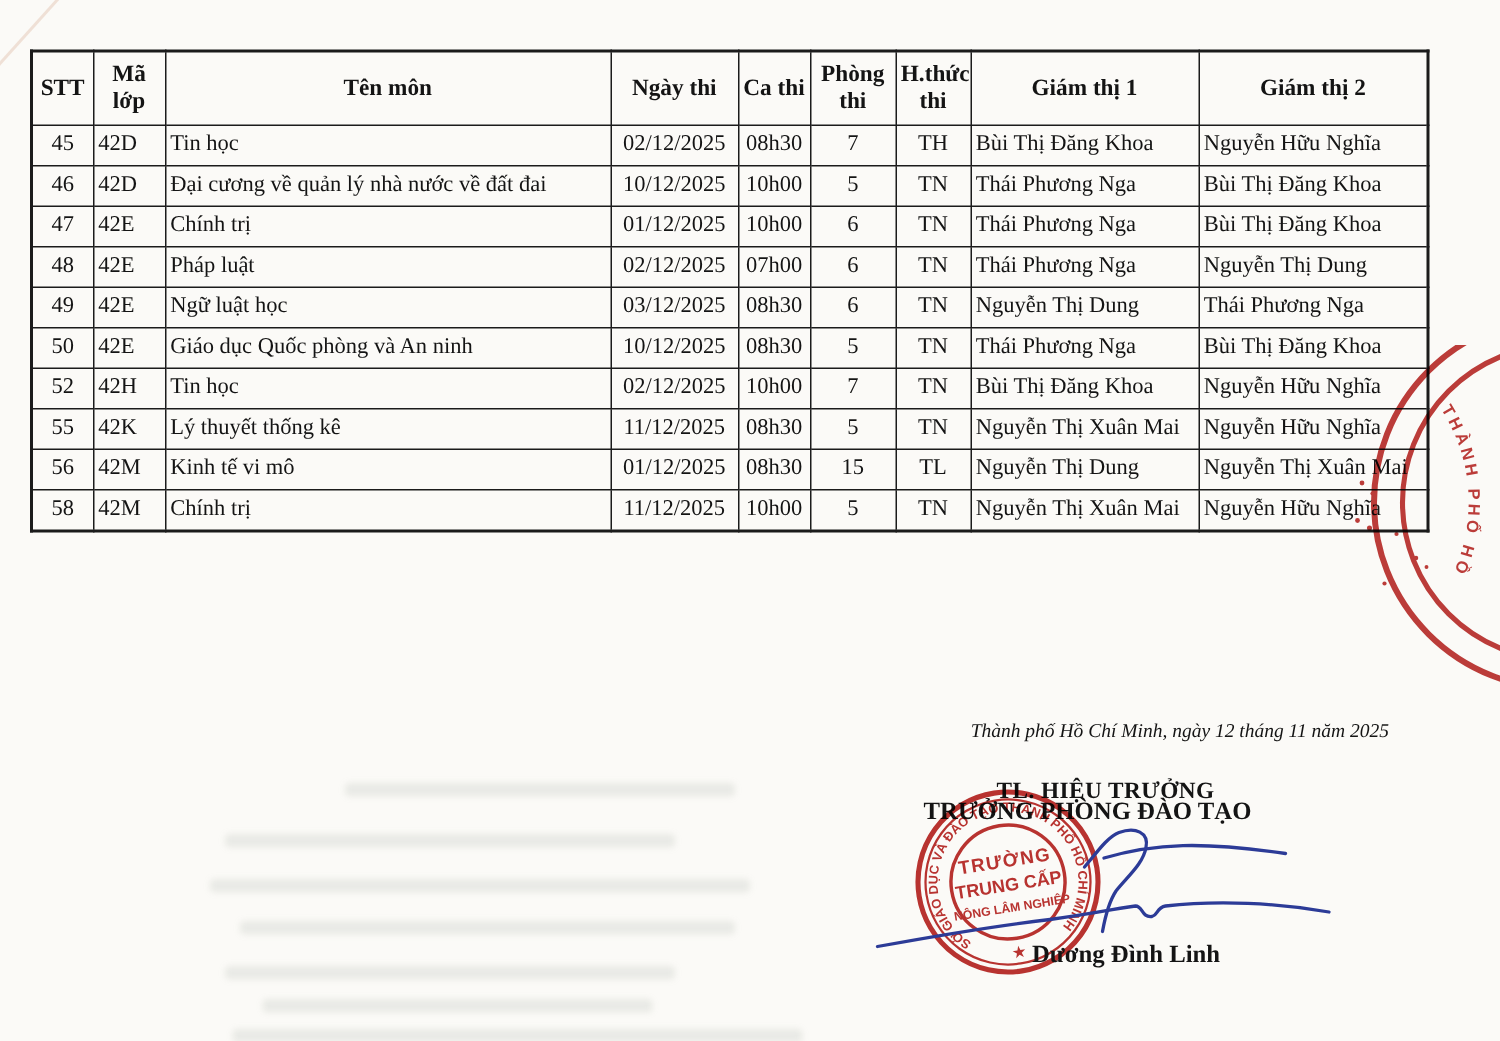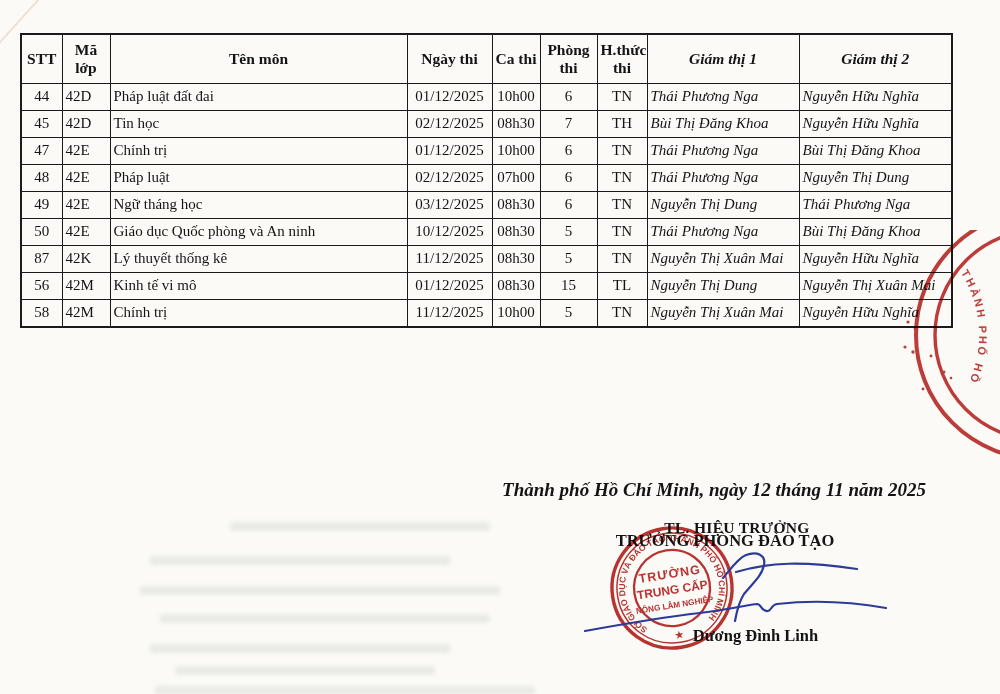--- a/index.html
+++ b/index.html
@@ -33,37 +33,37 @@
   table.sched{border:2.6px solid var(--line);}
   table.sched thead th{
     font-weight:bold;text-align:center;vertical-align:middle;
     white-space:pre-line;height:46px;font-size:15.5px;
   }
   table.sched tbody td{height:24px;vertical-align:middle;}
   .col0{text-align:center;}
   .col1{text-align:left;padding-left:4px;margin-left:16px;}
   .col2{text-align:left;padding-left:6px;}
   .col3,.col4,.col5,.col6{text-align:center;}
-  .col7,.col8{text-align:left;padding-left:5px;font-style:italic;}
+  .col7,.col8{text-align:left;padding-left:5px;}
 
   
   .place-date{
     position:absolute;top:479px;right:74px;
-    font-size:19px;font-weight:bold;font-style:italic;z-index:2;
+    font-size:13px;font-weight:normal;font-style:italic;z-index:2;
   }
   .behalf{
     position:absolute;top:506px;left:637px;width:200px;text-align:center;
     font-size:15.5px;font-weight:bold;letter-spacing:.3px;z-index:2;margin-top:13px;
   }
   .signer-title{
     position:absolute;top:531px;left:595px;width:260px;text-align:center;
     font-size:16.5px;font-weight:bold;z-index:2;
   }
   .signer-name{
-    position:absolute;top:626px;left:688px;width:135px;text-align:center;
+    position:absolute;top:626px;left:688px;width:135px;
     font-size:16.5px;font-weight:bold;z-index:5;
   }
 
   .stamp-svg{
     position:absolute;left:602px;top:518px;width:140px;height:140px;
     transform:rotate(-9deg);z-index:3;opacity:.92;mix-blend-mode:multiply;
   }
   .edge-stamp-svg{
     position:absolute;left:895px;top:230px;width:105px;height:250px;
     z-index:3;opacity:.88;mix-blend-mode:multiply;
@@ -112,42 +112,42 @@
         <th class="col5">Phòng
 thi</th>
         <th class="col6">H.thức
 thi</th>
         <th class="col7">Giám thị 1</th>
         <th class="col8">Giám thị 2</th>
       </tr>
   </thead>
   <tbody>
       <tr>
-        <td class="col0">44</td>
-        <td class="col1">42D</td>
-        <td class="col2">Pháp luật đất đai</td>
-        <td class="col3">01/12/2025</td>
-        <td class="col4">10h00</td>
-        <td class="col5">6</td>
-        <td class="col6">TN</td>
-        <td class="col7">Thái Phương Nga</td>
-        <td class="col8">Nguyễn Hữu Nghĩa</td>
-      </tr>
-      <tr>
         <td class="col0">45</td>
         <td class="col1">42D</td>
         <td class="col2">Tin học</td>
         <td class="col3">02/12/2025</td>
         <td class="col4">08h30</td>
         <td class="col5">7</td>
         <td class="col6">TH</td>
         <td class="col7">Bùi Thị Đăng Khoa</td>
         <td class="col8">Nguyễn Hữu Nghĩa</td>
       </tr>
       <tr>
+        <td class="col0">46</td>
+        <td class="col1">42D</td>
+        <td class="col2">Đại cương về quản lý nhà nước về đất đai</td>
+        <td class="col3">10/12/2025</td>
+        <td class="col4">10h00</td>
+        <td class="col5">5</td>
+        <td class="col6">TN</td>
+        <td class="col7">Thái Phương Nga</td>
+        <td class="col8">Bùi Thị Đăng Khoa</td>
+      </tr>
+      <tr>
         <td class="col0">47</td>
         <td class="col1">42E</td>
         <td class="col2">Chính trị</td>
         <td class="col3">01/12/2025</td>
         <td class="col4">10h00</td>
         <td class="col5">6</td>
         <td class="col6">TN</td>
         <td class="col7">Thái Phương Nga</td>
         <td class="col8">Bùi Thị Đăng Khoa</td>
       </tr>
@@ -158,41 +158,52 @@
         <td class="col3">02/12/2025</td>
         <td class="col4">07h00</td>
         <td class="col5">6</td>
         <td class="col6">TN</td>
         <td class="col7">Thái Phương Nga</td>
         <td class="col8">Nguyễn Thị Dung</td>
       </tr>
       <tr>
         <td class="col0">49</td>
         <td class="col1">42E</td>
-        <td class="col2">Ngữ tháng học</td>
+        <td class="col2">Ngữ luật học</td>
         <td class="col3">03/12/2025</td>
         <td class="col4">08h30</td>
         <td class="col5">6</td>
         <td class="col6">TN</td>
         <td class="col7">Nguyễn Thị Dung</td>
         <td class="col8">Thái Phương Nga</td>
       </tr>
       <tr>
         <td class="col0">50</td>
         <td class="col1">42E</td>
         <td class="col2">Giáo dục Quốc phòng và An ninh</td>
         <td class="col3">10/12/2025</td>
         <td class="col4">08h30</td>
         <td class="col5">5</td>
         <td class="col6">TN</td>
         <td class="col7">Thái Phương Nga</td>
         <td class="col8">Bùi Thị Đăng Khoa</td>
       </tr>
       <tr>
-        <td class="col0">87</td>
+        <td class="col0">52</td>
+        <td class="col1">42H</td>
+        <td class="col2">Tin học</td>
+        <td class="col3">02/12/2025</td>
+        <td class="col4">10h00</td>
+        <td class="col5">7</td>
+        <td class="col6">TN</td>
+        <td class="col7">Bùi Thị Đăng Khoa</td>
+        <td class="col8">Nguyễn Hữu Nghĩa</td>
+      </tr>
+      <tr>
+        <td class="col0">55</td>
         <td class="col1">42K</td>
         <td class="col2">Lý thuyết thống kê</td>
         <td class="col3">11/12/2025</td>
         <td class="col4">08h30</td>
         <td class="col5">5</td>
         <td class="col6">TN</td>
         <td class="col7">Nguyễn Thị Xuân Mai</td>
         <td class="col8">Nguyễn Hữu Nghĩa</td>
       </tr>
       <tr>

